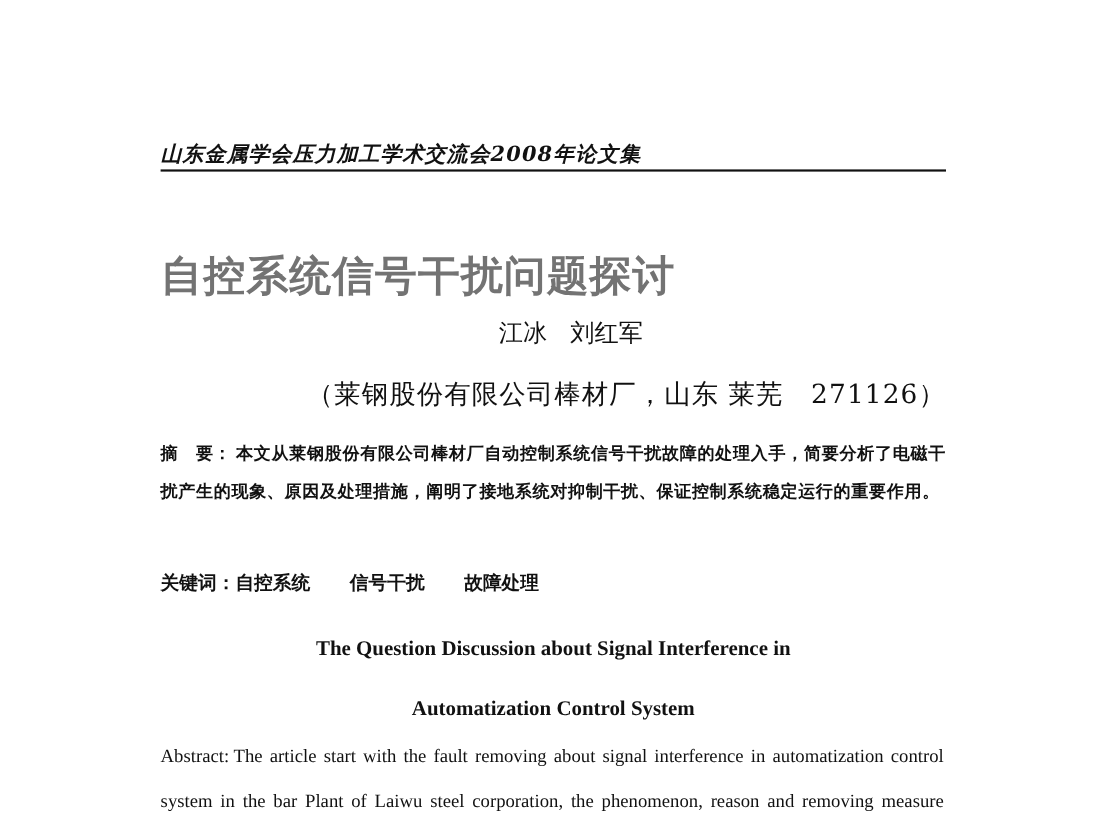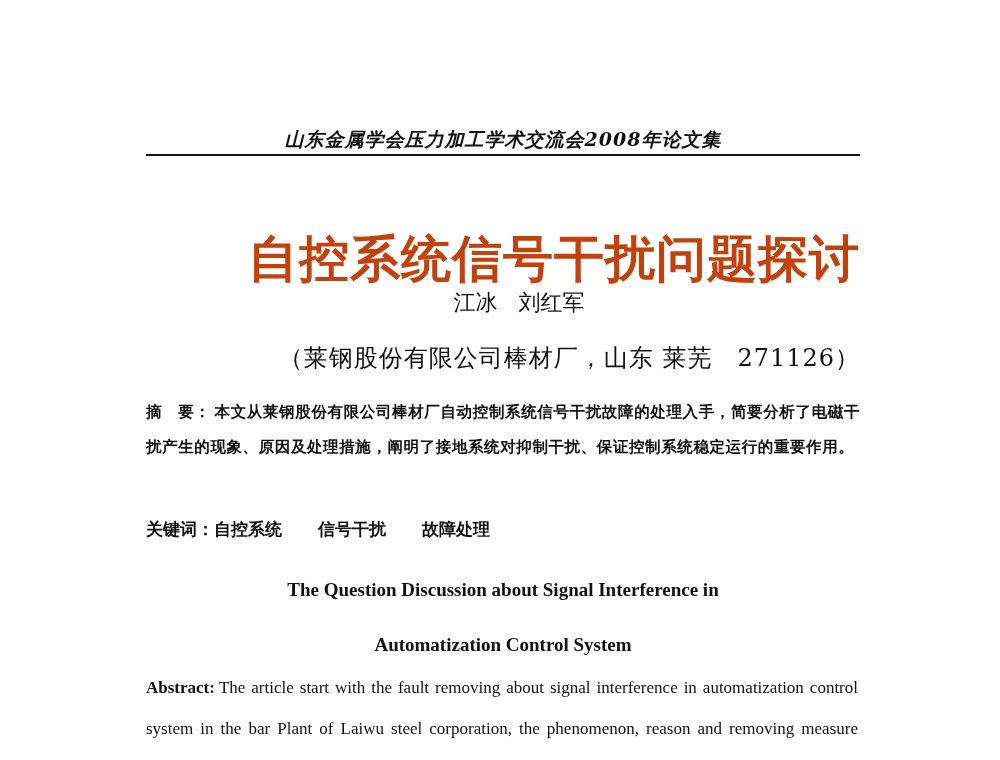--- a/index.html
+++ b/index.html
@@ -5,31 +5,31 @@
     html, body { margin: 0; padding: 0; }
     body {
       width: 1000px; height: 760px; overflow: hidden;
       background: #ffffff; color: #111111;
       font-family: "DejaVu Serif", "Liberation Serif", serif;
       position: relative;
     }
     .page { position: absolute; left: 0; top: 0; width: 1000px; height: 760px; }
     .running-header {
       position: absolute; left: 146px; top: 127px; width: 714px;
-      text-align: center; font-size: 19px; font-weight: bold; font-style: italic;
+      text-align: left; font-size: 19px; font-weight: bold; font-style: italic;
       letter-spacing: 1px; color: #111;
     }
     .header-rule {
       position: absolute; left: 146px; top: 154px; width: 714px; height: 2px;
       background: #111;
     }
     .title {
       position: absolute; left: 146px; top: 226px; width: 714px;
-      text-align: right; font-family: "DejaVu Sans", sans-serif;
-      font-size: 50px; font-weight: bold; letter-spacing: 1px; color: #c2410c;
+      text-align: left; font-family: "DejaVu Sans", sans-serif;
+      font-size: 38px; font-weight: bold; letter-spacing: 1px; color: #737373;
     }
     .authors {
       position: absolute; left: 162px; top: 288px; width: 714px;
       text-align: center; font-size: 22px; color: #111; word-spacing: 14px;
     }
     .affiliation {
       position: absolute; left: 146px; top: 342px; width: 714px;
       text-align: right; font-size: 24px; color: #111; letter-spacing: 1px;
     }
     .cn-abstract {
@@ -46,21 +46,21 @@
     .en-title {
       position: absolute; left: 146px; top: 562px; width: 714px;
       text-align: center; font-family: "Liberation Serif", serif;
       font-size: 19px; font-weight: bold; line-height: 55px; color: #111;
     }
     .en-abstract {
       position: absolute; left: 146px; top: 667px; width: 712px;
       font-family: "Liberation Serif", serif; font-size: 17px; line-height: 41px;
       color: #111; text-align: justify;
     }
-    .en-abstract .label { font-weight: bold; margin-right: 4px; }
+    .en-abstract .label { font-weight: normal; margin-right: 4px; }
   </style>
 </head>
 <body>
 
 <div class="page">
   <div class="running-header">山东金属学会压力加工学术交流会2008年论文集</div>
   <div class="header-rule"></div>
 
   <div class="title">自控系统信号干扰问题探讨</div>
 

